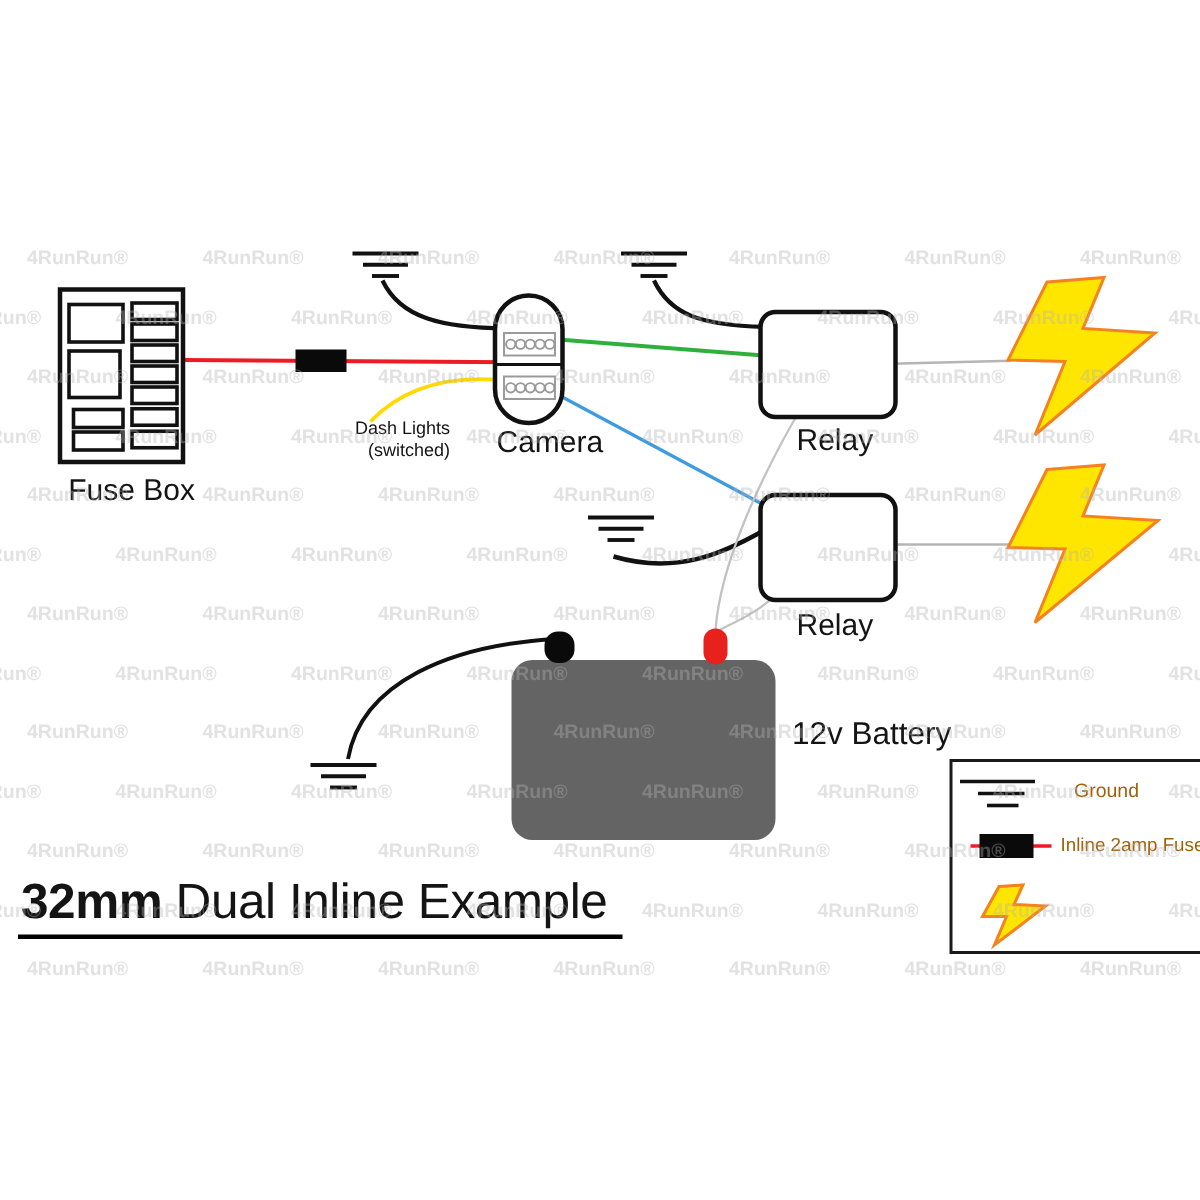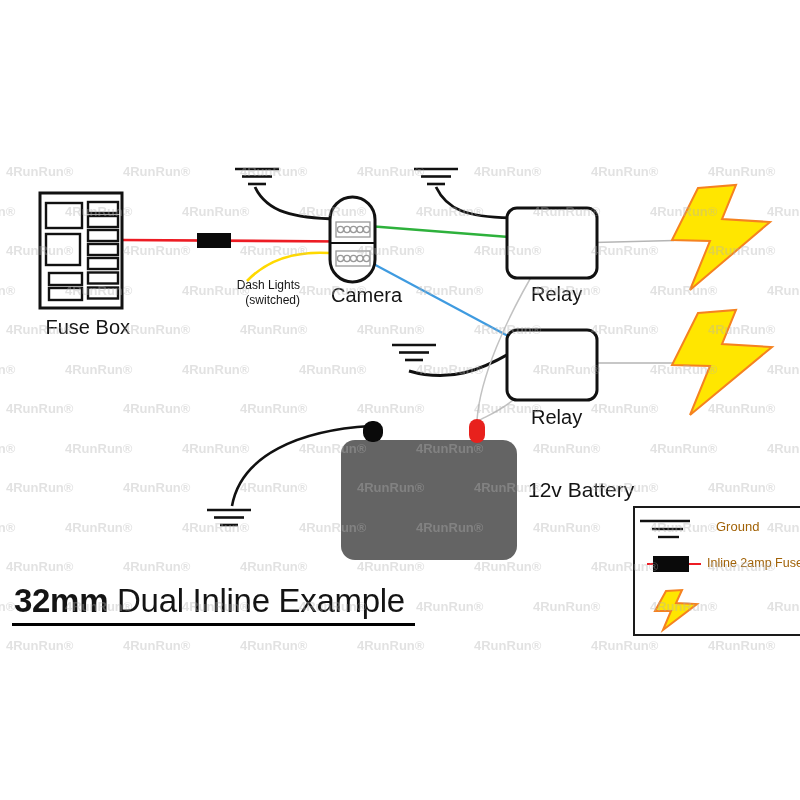--- a/index.html
+++ b/index.html
@@ -25,21 +25,21 @@
   .title .b { font-weight:700; }
   .legend-box {
     position:absolute; left:633px; top:506px; width:175px; height:130px;
     border:2px solid #1a1a1a; z-index:2; background:transparent;
   }
   .legend-label { position:absolute; z-index:2; color:#a16207; font-size:13px; white-space:nowrap; }
   .legend-ground-label { left:716px; top:519px; }
   .legend-fuse-label   { left:707px; top:556px; font-size:12.5px; }
   .legend-light-label  { left:705px; top:596px; line-height:17px; }
   .legend-light-label span { display:block; }
-  .watermark { position:absolute; left:0; top:0; width:644px; height:800px; z-index:5; pointer-events:none; }
+  .watermark { position:absolute; left:12px; top:0; width:644px; height:800px; z-index:5; pointer-events:none; }
   .watermark span {
     position:absolute; font-size:13px; font-weight:600;
     color:rgba(178,178,178,0.38); white-space:nowrap;
   }
 </style>
 </head>
 <body>
 
 <div class="canvas">
 

